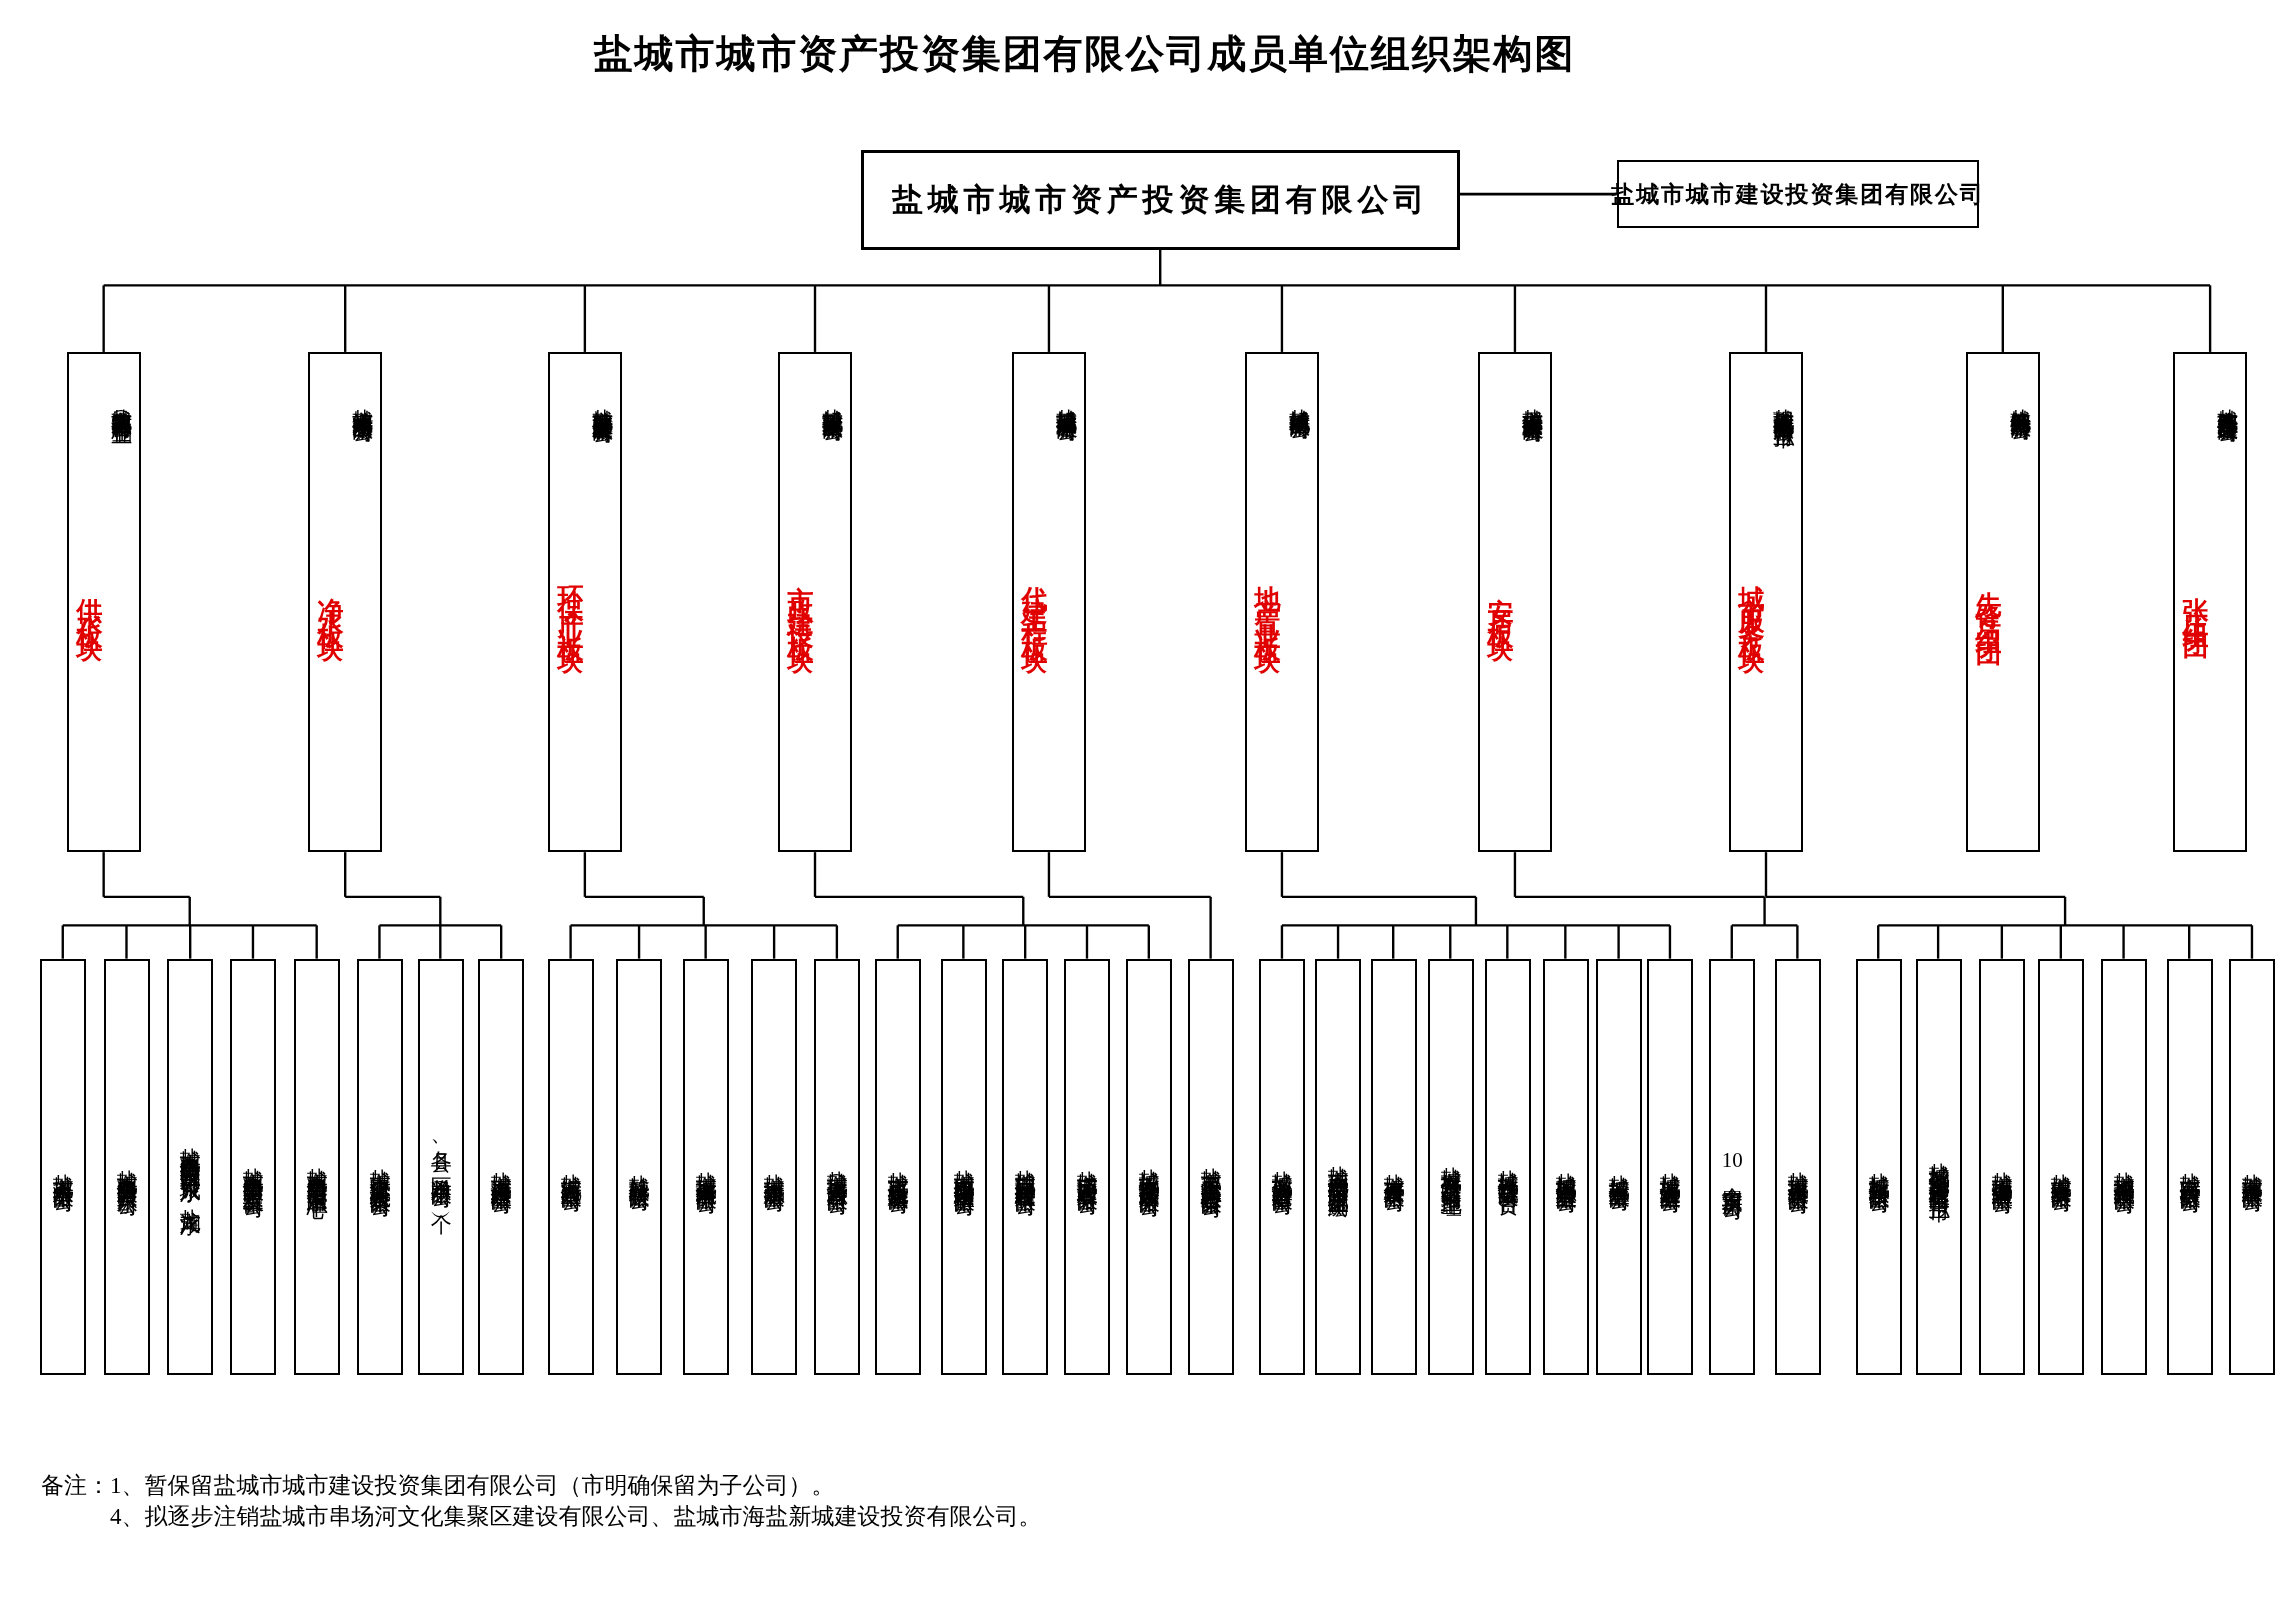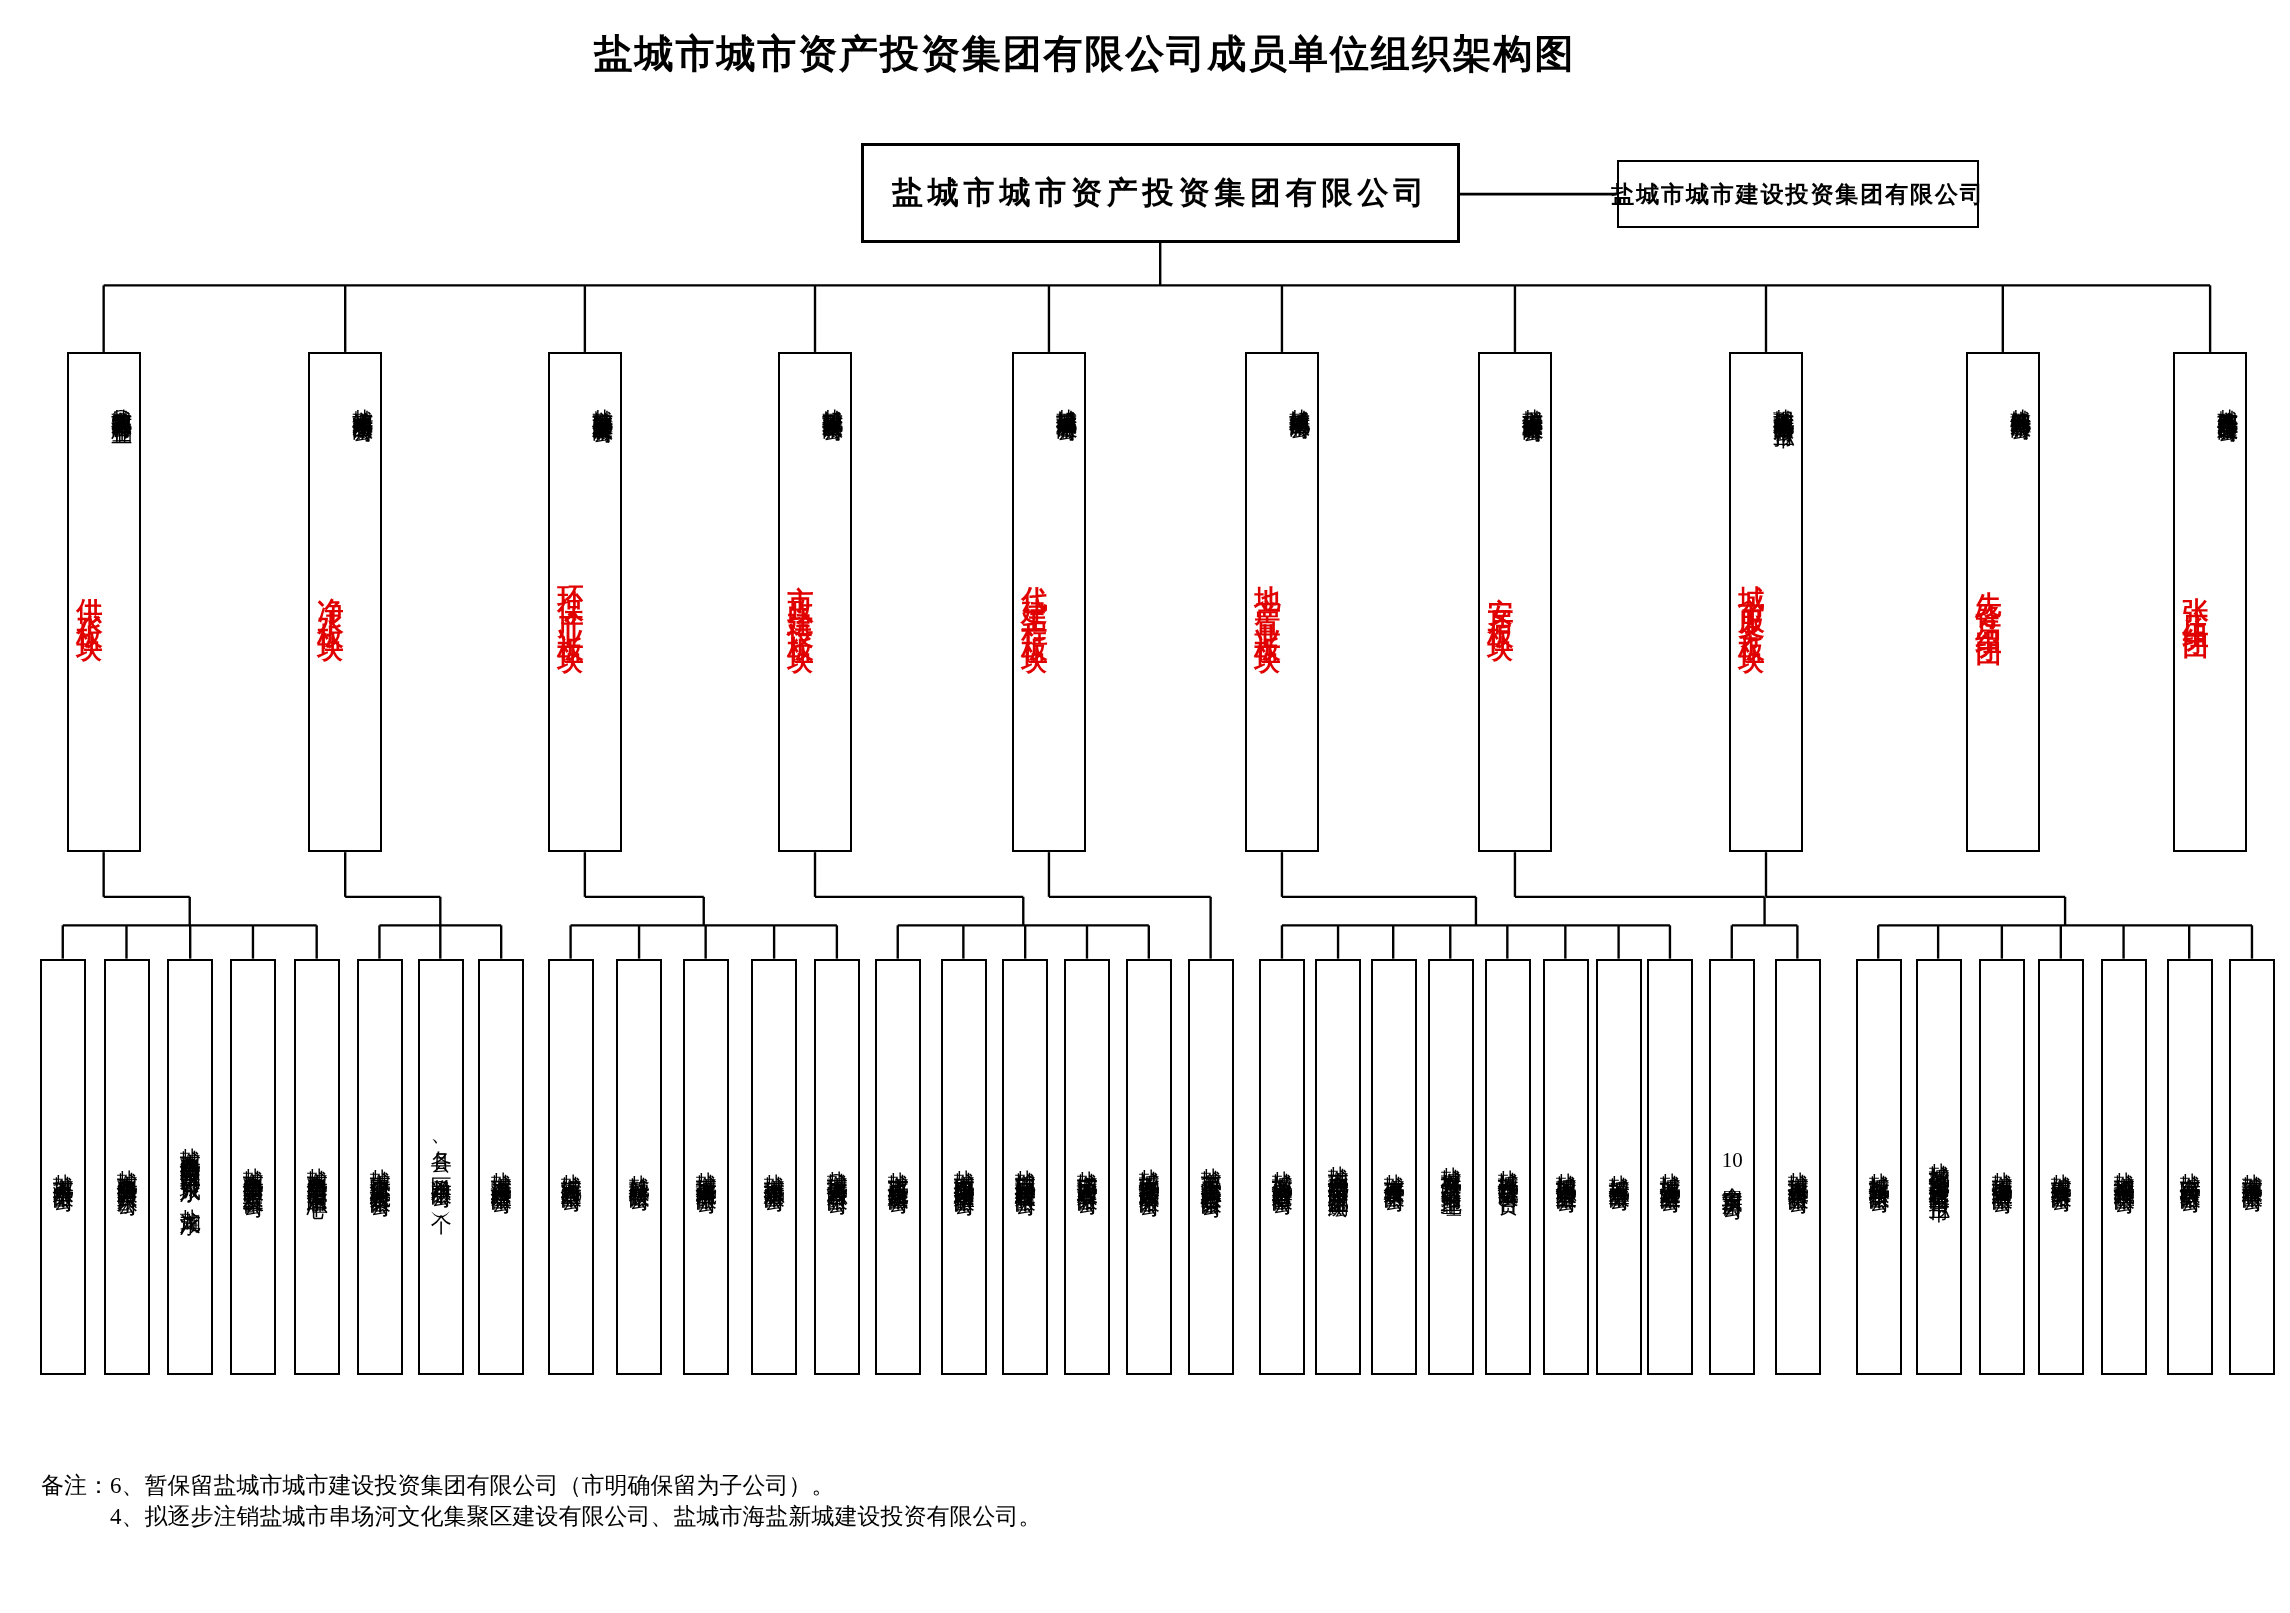--- a/index.html
+++ b/index.html
@@ -9,21 +9,21 @@
   }
   #connectors{position:absolute;left:0;top:0;width:2290px;height:1613px;}
   #title{
     position:absolute;left:0;top:27px;width:2169px;margin:0;text-align:center;
     font-size:39px;font-weight:bold;letter-spacing:1.9px;font-family:Liberation Serif, serif;
   }
   .hbox{
     position:absolute;border:3.8px solid #000;background:#fff;box-sizing:border-box;
     display:flex;align-items:center;justify-content:center;white-space:nowrap;
   }
-  #root-box{left:861px;top:143px;width:599px;height:100px;font-size:31px;font-weight:bold;letter-spacing:4.8px;}
+  #root-box{left:861px;top:150px;width:599px;height:100px;font-size:31px;font-weight:bold;letter-spacing:4.8px;}
   #aff-box{left:1617px;top:160px;width:362px;height:68px;border-width:2.9px;font-size:23px;font-weight:600;letter-spacing:1.9px;}
   .vtext{writing-mode:vertical-rl;text-orientation:mixed;line-height:1.15;}
   .tcy{text-combine-upright:all;}
   .sector-box{
     position:absolute;top:352px;height:500px;width:74px;border:2.9px solid #000;background:#fff;
     box-sizing:border-box;display:flex;flex-direction:row;justify-content:center;gap:5.7px;
   }
   .sector-box .company{align-self:flex-start;padding-top:38px;font-size:21px;letter-spacing:1px;}
   .sector-box .label{
     align-self:center;font-size:26px;font-weight:bold;letter-spacing:12.4px;
@@ -283,18 +283,18 @@
     <span class="vtext">盐城市安防科技务有限公司</span>
   </div>
       <div class="child-box" style="left: 2229px;">
     <span class="vtext">盐城市票证管理有限公司</span>
   </div>
     </div>
 
   <div id="notes">
     <span id="notes-prefix">备注：</span>
     <div id="notes-items">
-        <div class="note-line">6、暂保留盐城市城市建设投资集团有限公司（市明确保留为子公司）。</div>
+        <div class="note-line">1、暂保留盐城市城市建设投资集团有限公司（市明确保留为子公司）。</div>
         <div class="note-line">4、拟逐步注销盐城市串场河文化集聚区建设有限公司、盐城市海盐新城建设投资有限公司。</div>
       </div>
   </div>
 </div>
 
 
 </body></html>

